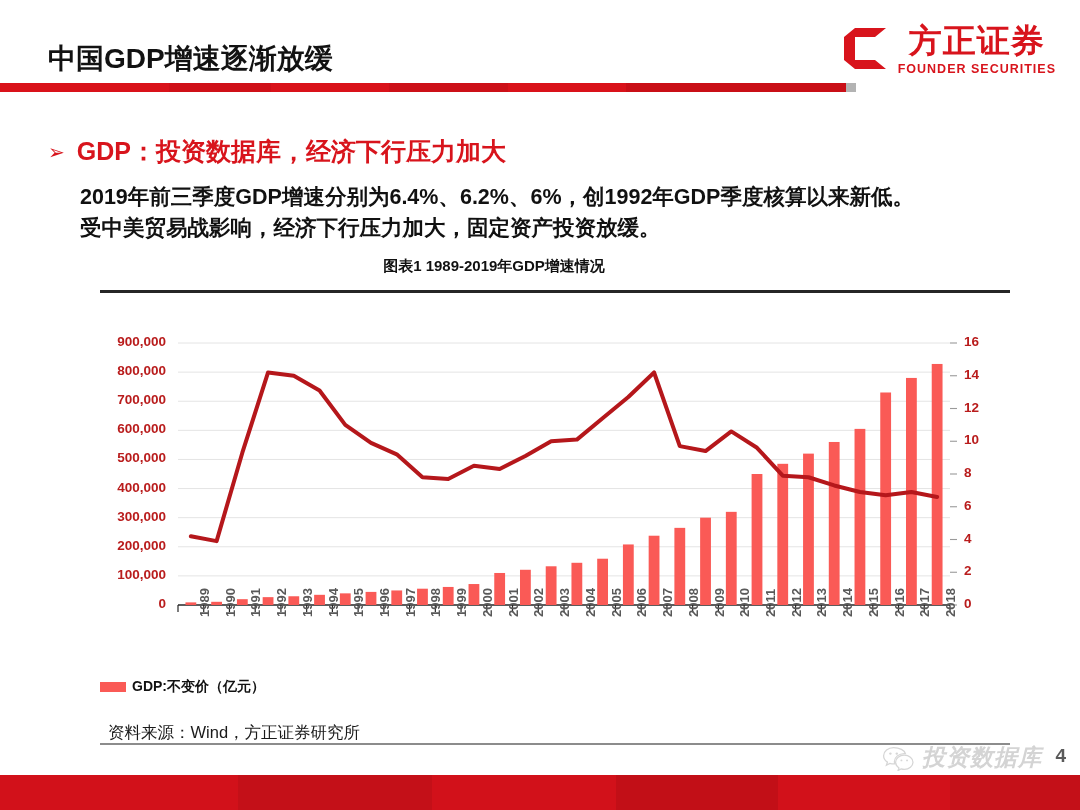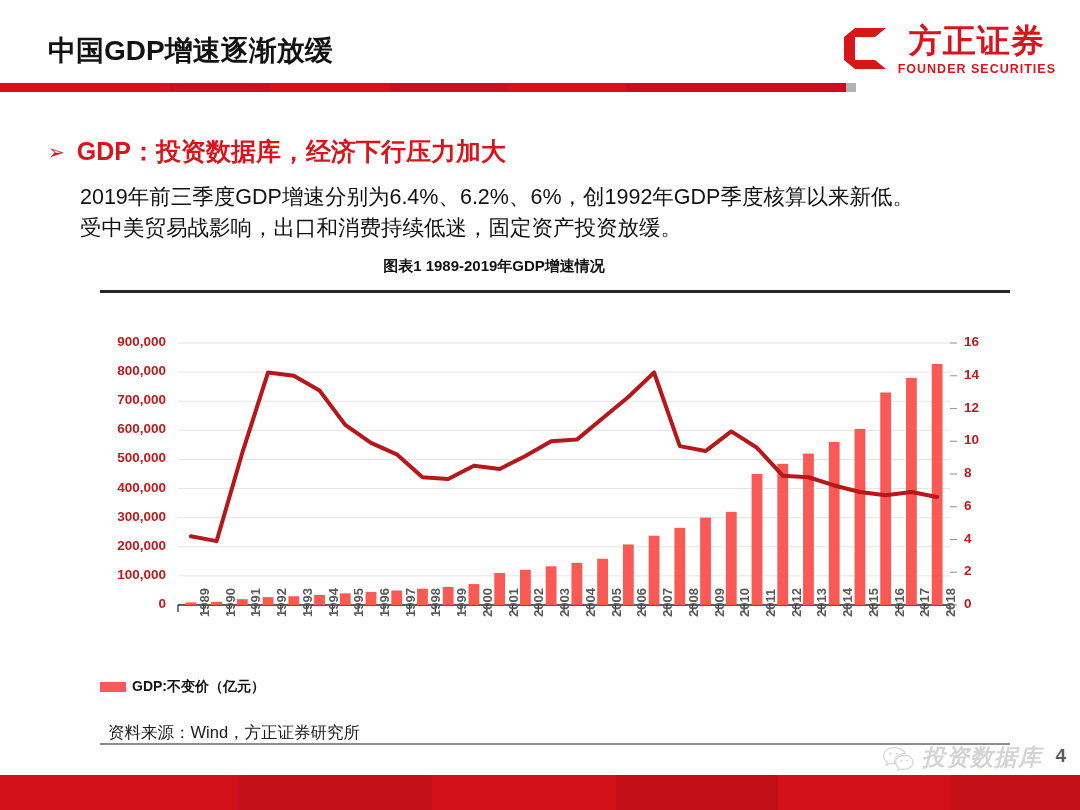--- a/index.html
+++ b/index.html
@@ -18,21 +18,21 @@
   
   .slide-header {
     position: absolute;
     left: 0; top: 0;
     width: 1080px;
     height: 100px;
   }
   .header-title {
     position: absolute;
     left: 48px;
-    top: 32px;
+    top: 40px;
     font-size: 28px;
     font-weight: bold;
     color: #121212;
     letter-spacing: 0px;
     white-space: nowrap;
   }
   .header-rule {
     position: absolute;
     left: 0;
     top: 83px;
@@ -111,20 +111,21 @@
   }
 
   .para {
     position: absolute;
     left: 80px;
     top: 182px;
     width: 930px;
     font-size: 21.5px;
     line-height: 1.45;
     color: #111111;
+    font-weight: bold;
   }
   .para div { white-space: nowrap; }
 
   .fig-title {
     position: absolute;
     left: 0;
     top: 257px;
     width: 988px;
     text-align: center;
     font-size: 15px;
@@ -260,21 +261,21 @@
   </div>
 </div>
 
 <div class="bullet-row">
   <span class="bullet-arrow">➢</span>
   <span class="bullet-title">GDP：投资数据库，经济下行压力加大</span>
 </div>
 
 <div class="para">
   <div>2019年前三季度GDP增速分别为6.4%、6.2%、6%，创1992年GDP季度核算以来新低。</div>
-  <div>受中美贸易战影响，出口和消费持续低迷，固定资产投资放缓。</div>
+  <div>受中美贸易战影响，经济下行压力加大，固定资产投资放缓。</div>
 </div>
 
 <div class="fig-title">图表1 1989-2019年GDP增速情况</div>
 
 <div class="chart-frame">
   <div class="plot-host" id="plot-host"><svg width="910" height="450">
         <line x1="78" x2="850" y1="312" y2="312" stroke="#262626" stroke-width="1.6"></line>
         <line x1="78" x2="850" y1="282.8888888888889" y2="282.8888888888889" stroke="#e4e4e4" stroke-width="1"></line>
         <line x1="78" x2="850" y1="253.77777777777777" y2="253.77777777777777" stroke="#e4e4e4" stroke-width="1"></line>
         <line x1="78" x2="850" y1="224.66666666666669" y2="224.66666666666669" stroke="#e4e4e4" stroke-width="1"></line>

